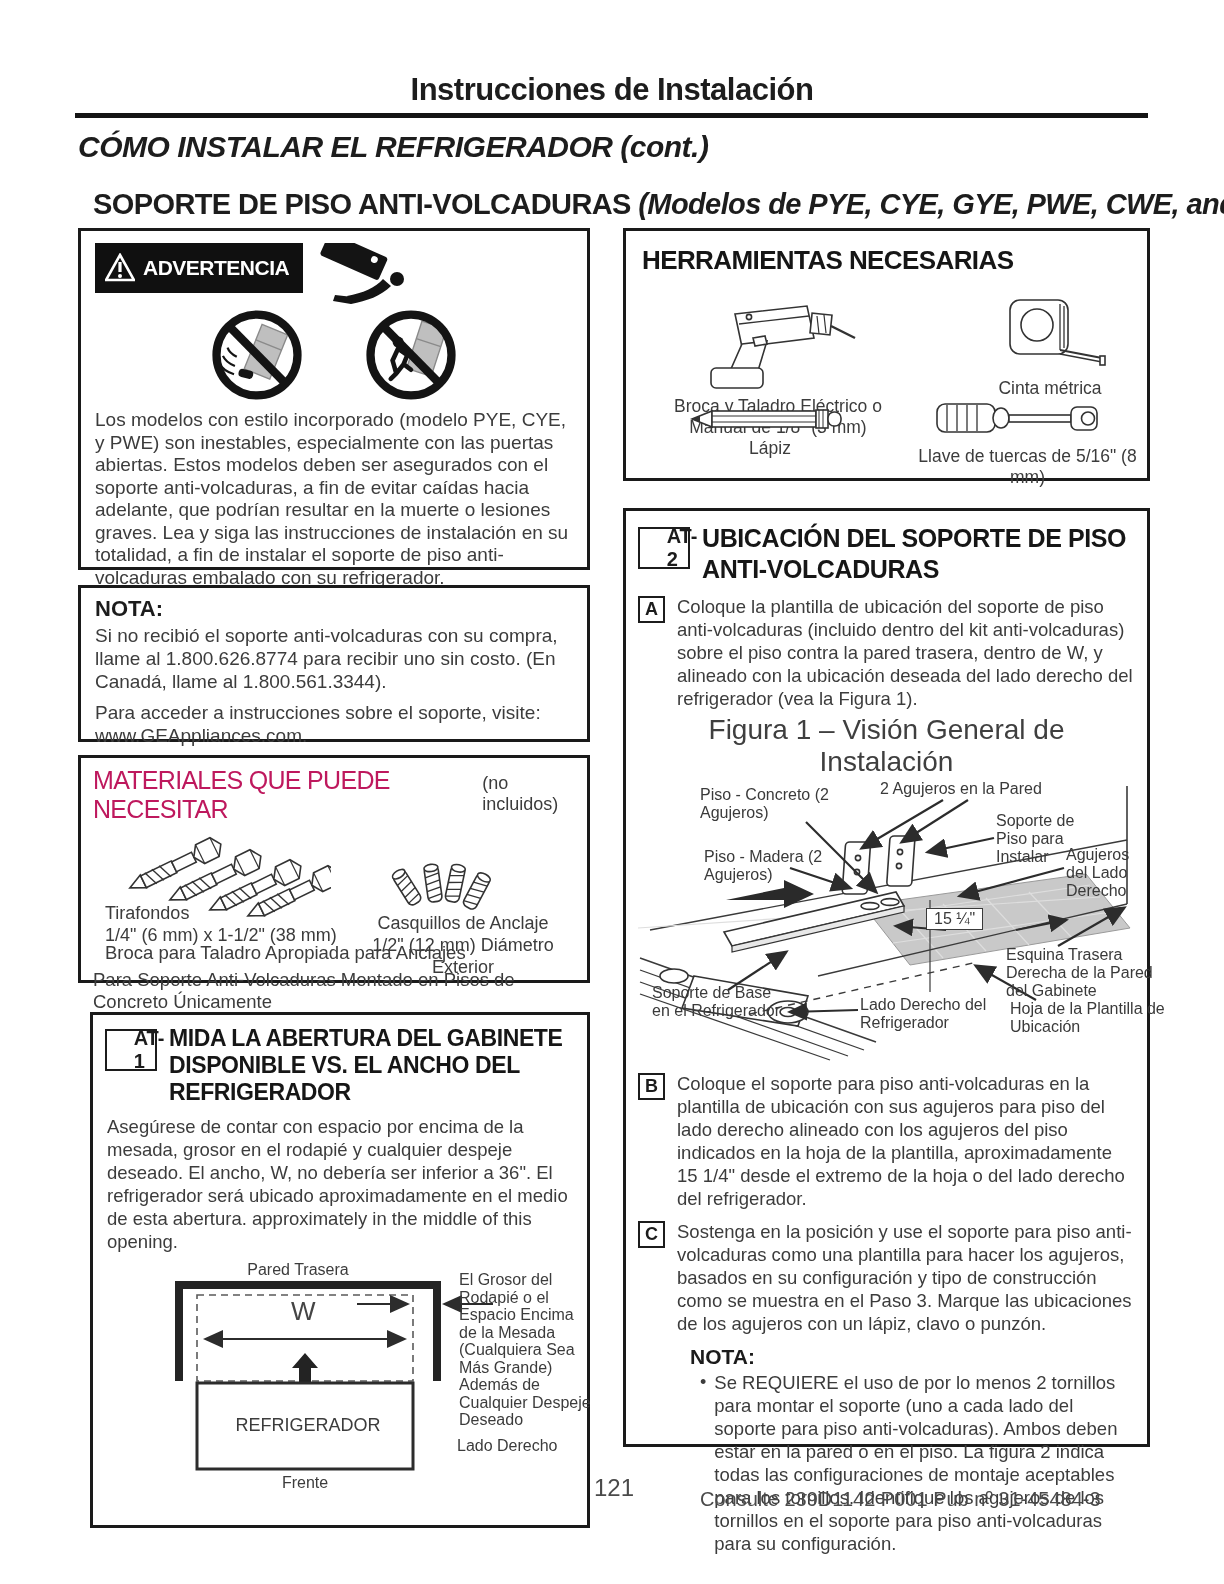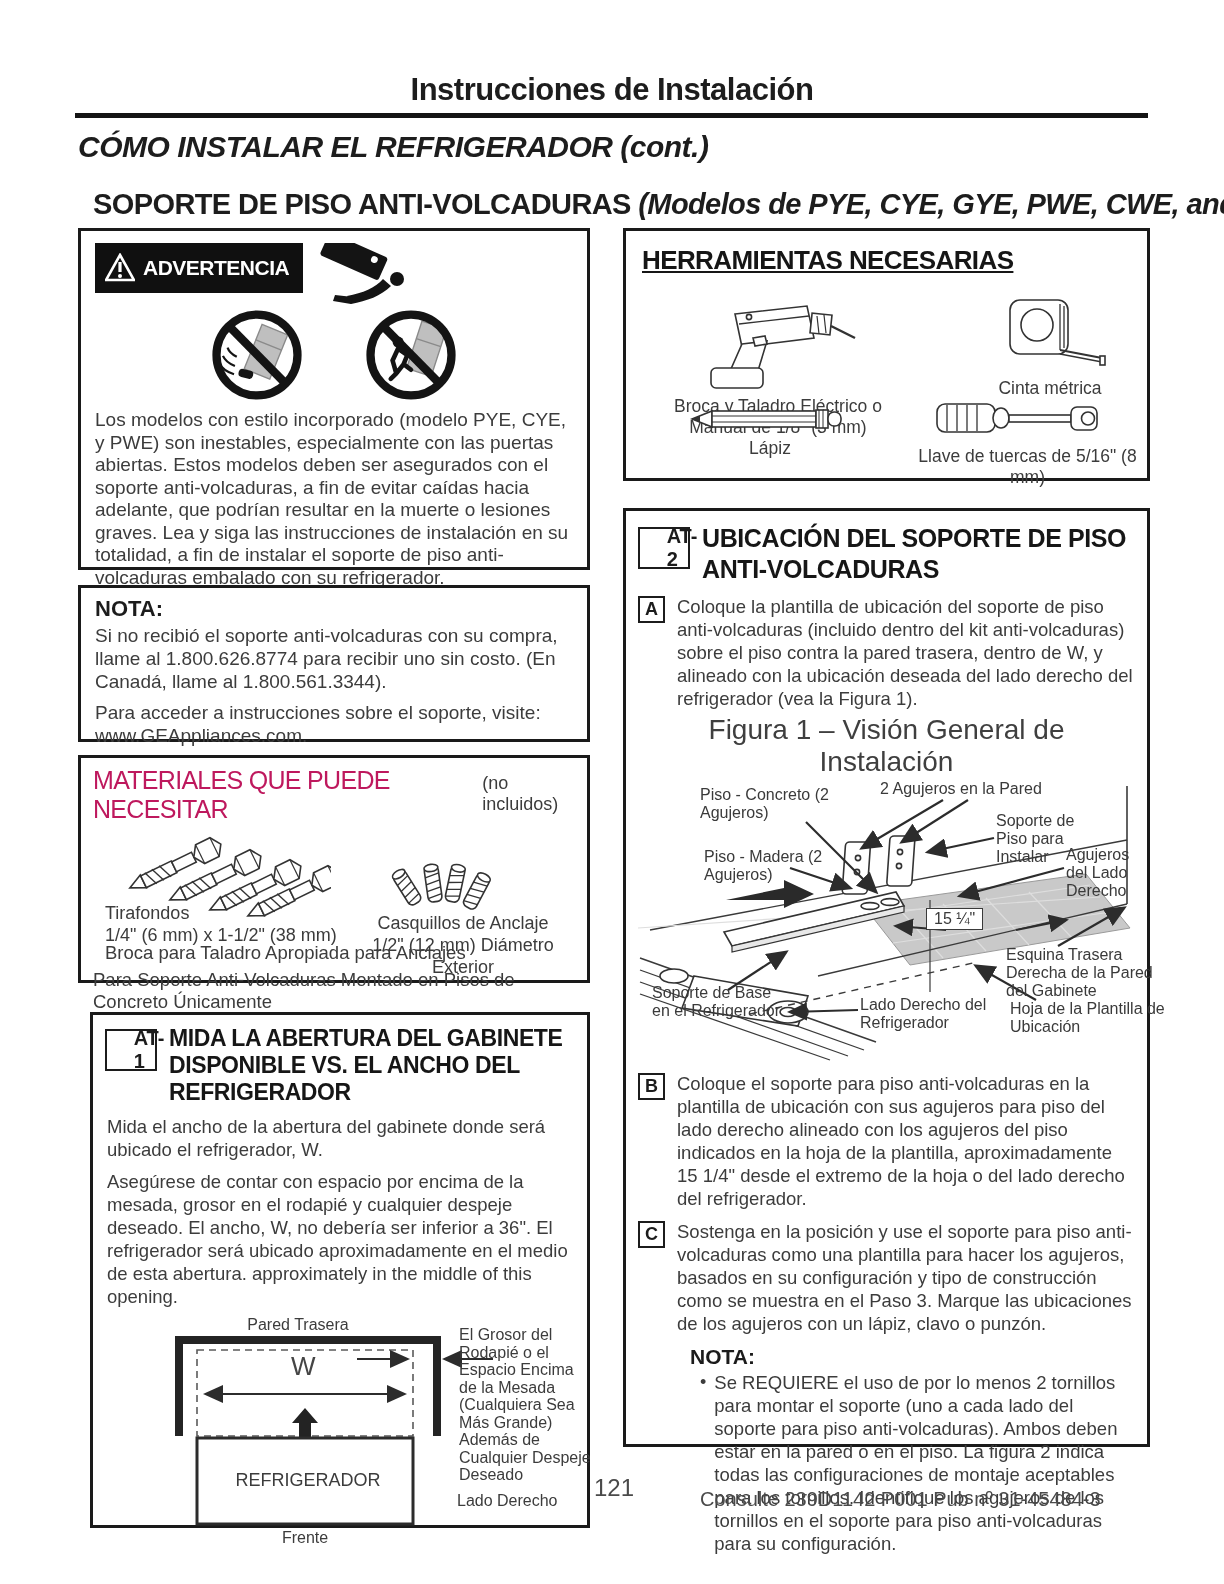--- a/index.html
+++ b/index.html
@@ -76,21 +76,21 @@
   .at1-diagram svg { position:absolute; left:0; top:0; }
   .diag-label { position:absolute; font-size:16px; line-height:17.5px; color:#3c3c3c; }
   .lbl-pared { left:108px; top:0; width:170px; text-align:center; }
   .lbl-w { left:186px; top:42px; font-size:26px; color:#454545; }
   .lbl-refrigerador { left:95px; top:150px; width:216px; text-align:center; font-size:18px; }
   .lbl-frente { left:130px; top:213px; width:140px; text-align:center; }
   .lbl-sidenote { left:354px; top:10px; width:136px; }
   .lbl-lado-derecho { left:352px; top:176px; width:140px; }
   
   .tools-box { height:253px; padding:10px 14px; }
-  .tools-title { font-size:26px; font-weight:700; color:#161616; letter-spacing:-0.6px; margin:4px 0 2px 2px;text-decoration:underline; }
+  .tools-title { font-size:26px; font-weight:700; color:#161616; letter-spacing:-0.6px; margin:4px 0 2px 2px; }
   .tools-grid { position:relative; height:190px; }
   .tool { position:absolute; text-align:center; }
   .tool-label { font-size:17.5px; line-height:21px; color:#3c3c3c; margin-top:2px; }
   .tool-drill { left:18px; top:8px; width:240px; }
   .tool-tape { left:320px; top:16px; width:180px; }
   .tool-pencil { left:30px; top:128px; width:200px; }
   .tool-wrench { left:270px; top:118px; width:235px; }
   
   .at2-box { height:939px; margin-top:27px; padding:12px 12px; }
   .step { display:flex; gap:12px; margin-top:10px; }
@@ -249,21 +249,20 @@
         </div>
         <div class="mat-note-1">Broca para Taladro Apropiada para Anclajes</div>
         <div class="mat-note-2">Para Soporte Anti-Volcaduras Montado en Pisos de Concreto Únicamente</div>
       </section>
 
       <section class="box at-box at1-box">
         <div class="at-header">
           <div class="at-badge">AT-1</div>
           <div class="at-title">MIDA LA ABERTURA DEL GABINETE DISPONIBLE VS. EL ANCHO DEL REFRIGERADOR</div>
         </div>
-        <p>Mida el ancho de la abertura del gabinete donde será ubicado el refrigerador, W.</p>
         <p>Asegúrese de contar con espacio por encima de la mesada, grosor en el rodapié y cualquier despeje deseado. El ancho, W, no debería ser inferior a 36". El refrigerador será ubicado aproximadamente en el medio de esta abertura. approximately in the middle of this opening.</p>
         <div class="at1-diagram">
           <svg width="486" height="238" viewBox="0 0 486 238">
 
             <rect x="70" y="20" width="266" height="8" fill="#242424"></rect>
             <rect x="70" y="20" width="8" height="100" fill="#242424"></rect>
             <rect x="328" y="20" width="8" height="100" fill="#242424"></rect>
 
             <rect x="92" y="34" width="216" height="86" fill="none" stroke="#5a5a5a" stroke-width="1.6" stroke-dasharray="7 5"></rect>
 

